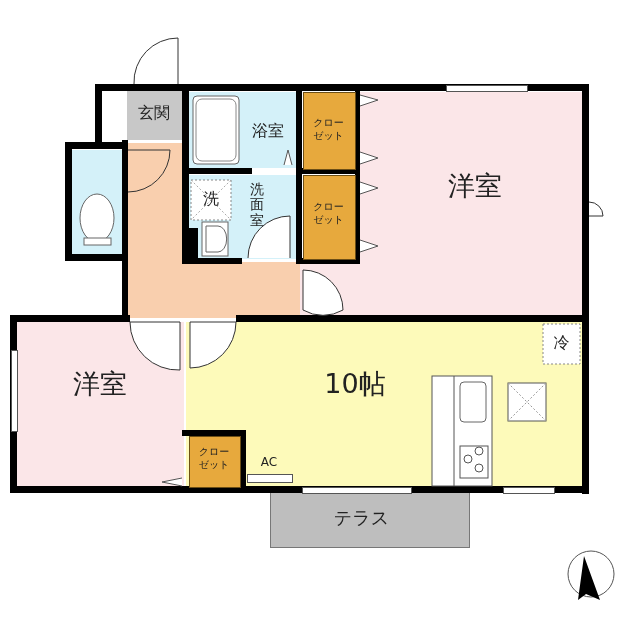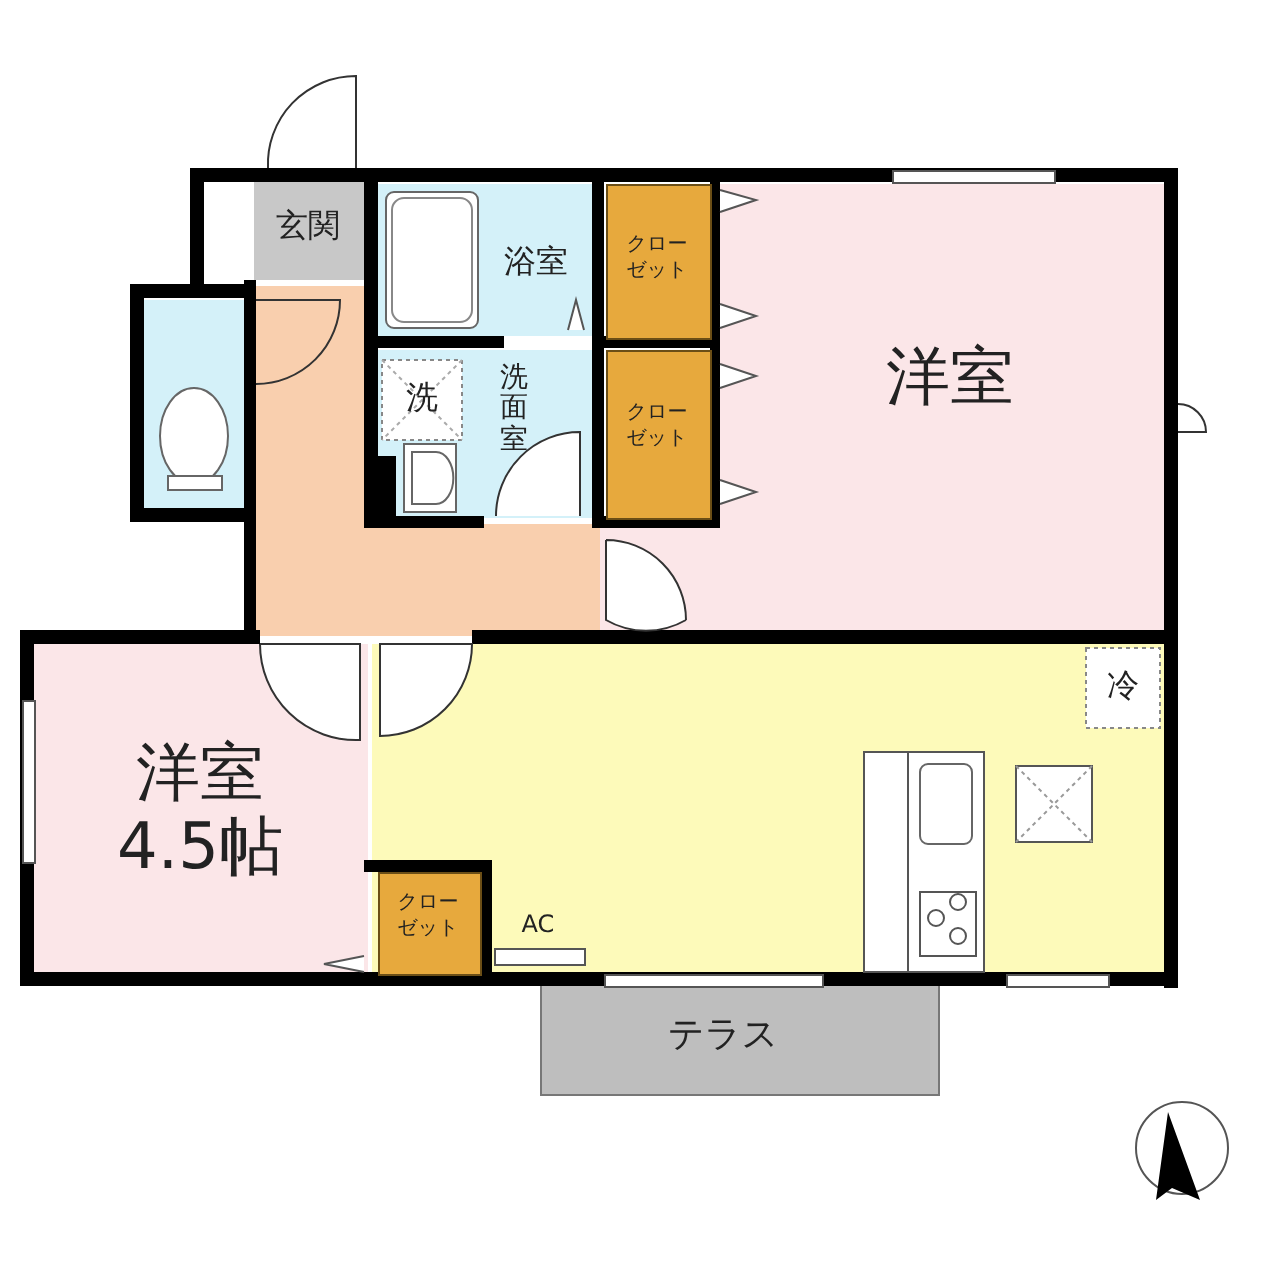--- a/index.html
+++ b/index.html
@@ -1,21 +1,21 @@
 <!DOCTYPE html>
 <html><head>
 <meta charset="utf-8">
 <style>
   html,body{margin:0;padding:0;background:#ffffff;}
   body{width:640px;height:640px;position:relative;overflow:hidden;font-family:"DejaVu Sans","Liberation Sans",sans-serif;}
   .abs{position:absolute;box-sizing:border-box;}
   .room{position:absolute;}
   .wall{position:absolute;background:#000;}
   .lbl{position:absolute;color:#222;text-align:center;line-height:1.15;white-space:nowrap;}
-  .big{font-size:32px;}
+  .big{font-size:27px;}
   .med{font-size:16px;}
   .small{font-size:10px;line-height:1.3;}
   .closet{position:absolute;background:#e7a93d;border:1px solid #6b4e16;}
   .win{position:absolute;background:#fff;border:1px solid #555;}
   svg{position:absolute;left:0;top:0;}
 </style>
 </head>
 <body>
 
 <div class="room" style="left:127px;top:90px;width:55px;height:50px;background:#c8c8c8;"></div>
@@ -141,19 +141,19 @@
   <div>洗</div>
   <div>面</div>
   <div>室</div>
 </div>
 
 <div class="lbl big" style="left:420px;top:170px;width:110px;">
   <div>洋室</div>
 </div>
 <div class="lbl big" style="left:45px;top:368px;width:110px;">
   <div>洋室</div>
-  <div>4.5帖</div>
 </div>
 <div class="lbl big" style="left:300px;top:368px;width:110px;">
+  <div>10帖</div>
 </div>
 
 <div class="lbl med" style="left:543px;top:334px;width:37px;">冷</div>
 <div class="lbl" style="left:247px;top:456px;width:44px;font-size:12px;">AC</div>
 
 </body></html>

